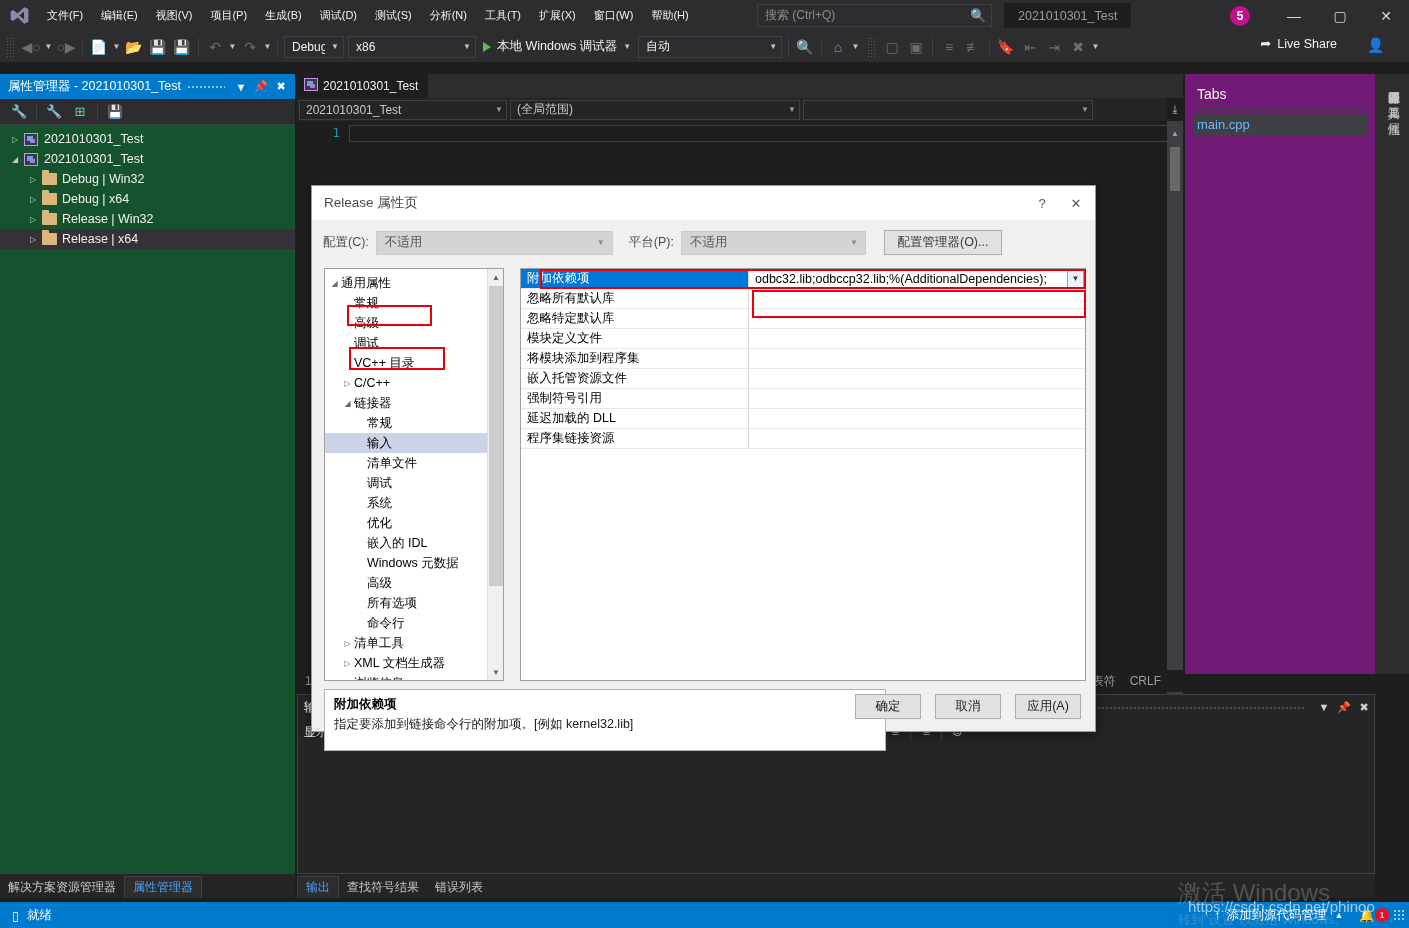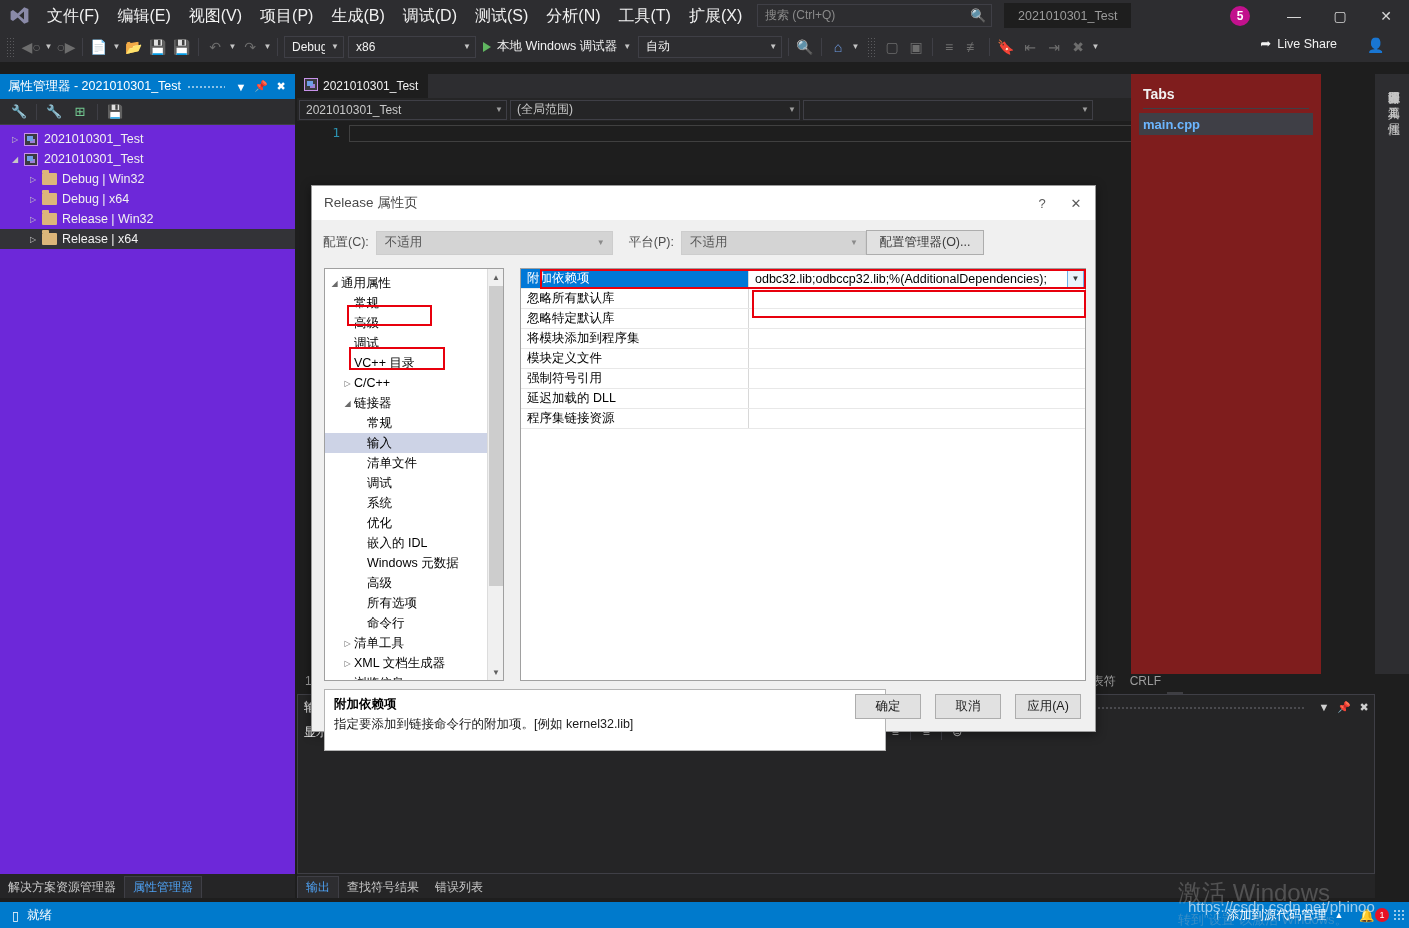--- a/index.html
+++ b/index.html
@@ -20,21 +20,21 @@
     position: absolute; left: 0; top: 0; width: 1409px; height: 31px;
     background: #2d2d30; display: flex; align-items: center;
   }
   .vs-logo {
     width: 38px; height: 31px; display: flex; align-items: center; justify-content: center;
   }
   .vs-logo svg { display:block; }
   .menu { display: flex; align-items: center; height: 31px; }
   .menu-item {
     padding: 0 9px; height: 31px; line-height: 31px; color: #f1f1f1;
-    font-size: 16px; cursor: default; white-space: nowrap;
+    font-size: 11px; cursor: default; white-space: nowrap;
   }
   .search-box {
     position: absolute; left: 757px; top: 4px; width: 235px; height: 23px;
     background: #2d2d30; border: 1px solid #3f3f46; display: flex; align-items: center;
     padding: 0 4px 0 7px;
   }
   .search-box .ph { color: #8a8a8a; font-size: 12px; flex: 1; }
   .search-box .mag { color: #d0d0d0; font-size: 13px; }
   .title-proj {
     position: absolute; left: 1004px; top: 3px; height: 25px;
@@ -72,21 +72,21 @@
   }
   .combo .cv { flex: 1; white-space: nowrap; overflow: hidden; }
   .combo .ca { color: #c5c5c5; font-size: 8px; margin-left: 6px; }
   .run-btn { display: flex; align-items: center; height: 24px; padding: 0 5px; color: #f1f1f1; font-size: 12.5px; }
   .tri { width: 0; height: 0; border-left: 8px solid #60b660; border-top: 5px solid transparent; border-bottom: 5px solid transparent; margin-right: 6px; }
   .live-share { position: absolute; right: 72px; top: 5px; display: flex; align-items: center; color: #f1f1f1; font-size: 12.5px; }
   .ls-ico { margin-right: 6px; font-size: 13px; }
   .fb-ico { position: absolute; right: 24px; top: 6px; color: #d0d0d0; font-size: 14px; }
 
   
-  .leftpanel { position: absolute; left: 0; top: 74px; width: 295px; height: 800px; background: #6d28d9; }
+  .leftpanel { position: absolute; left: 0; top: 74px; width: 295px; height: 800px; background: #14532d; }
   .lp-header {
     height: 25px; background: #007acc; display: flex; align-items: center;
     padding: 0 4px 0 8px; color: #fff; font-size: 12.5px;
   }
   .lp-title { white-space: nowrap; }
   .lp-dots { flex: 1; height: 100%; margin: 0 6px;
     background-image: radial-gradient(rgba(255,255,255,.55) 1px, transparent 1px);
     background-size: 4px 4px; background-position: 0 11px; background-repeat: repeat-x; }
   .lp-hbtn { width: 20px; height: 22px; display:flex; align-items:center; justify-content:center; color:#fff; font-size: 11px;}
   .lp-toolbar { height: 26px; background: #2d2d30; display: flex; align-items: center; padding-left: 6px; border-bottom: 1px solid #3f3f46;}
@@ -119,21 +119,21 @@
   .caret-line { height: 17px; border: 1px solid #404040; margin-right: 4px; }
   .ed-vscroll { position: absolute; right: 0; top: 0; width: 16px; height: 573px; background: #3e3e42; }
   .ed-splitter { position: absolute; right: 0; top: -23px; width: 16px; height: 23px; background: #1e1e1e; color: #d0d0d0; font-size: 11px; display:flex;align-items:center;justify-content:center;}
   .ed-scroll-thumb { position: absolute; right: 3px; top: 26px; width: 10px; height: 44px; background: #686868; }
   .ed-arr-up { position:absolute; right:0; top:4px; width:16px; height:16px; display:flex;align-items:center;justify-content:center; color:#a0a0a0; font-size:8px;}
   .ed-arr-dn { position:absolute; right:0; bottom:4px; width:16px; height:16px; display:flex;align-items:center;justify-content:center; color:#a0a0a0; font-size:8px;}
   .ed-status { position: absolute; left: 297px; top: 670px; width: 886px; height: 22px; background: #1e1e1e; display:flex; align-items:center; color:#9d9d9d; font-size:12px; }
   .ed-status .st { margin-left: 8px; }
 
   
-  .rightpanel { position: absolute; left: 1131px; top: 74px; width: 190px; height: 600px; background: #7f1d1d; font-weight: bold; }
+  .rightpanel { position: absolute; left: 1185px; top: 74px; width: 190px; height: 600px; background: #701a75; }
   .rp-top { height: 6px; }
   .rp-title { color: #f1f1f1; font-size: 14px; padding: 6px 12px 6px 12px; }
   .rp-rule { height: 1px; background: #3f3f46; margin: 0 12px; }
   .rp-item { margin: 4px 8px 0 8px; height: 22px; display: flex; align-items: center; padding-left: 4px; background: #3f3f46; color: #6cb6ff; font-size: 13px;}
   .vtabs { position: absolute; left: 1375px; top: 74px; width: 34px; height: 600px; background: #2d2d30; }
   .vtab { writing-mode: vertical-rl; text-orientation: mixed; color: #c5c5c5; font-size: 12px;
     padding: 8px 0; margin: 0 auto; display: block; width: 20px; text-align: left; }
 
   
   .botpanel { position: absolute; left: 297px; top: 694px; width: 1078px; height: 180px; background: #252526; border: 1px solid #3f3f46; }
@@ -495,21 +495,21 @@
       <span class="lbl">配置(C):</span>
       <div class="msel" style="width:237px">
         <span class="mv">不适用</span>
         <span class="ma">▼</span>
       </div>
       <span class="lbl" style="margin-left:16px">平台(P):</span>
       <div class="msel" style="width:185px">
         <span class="mv">不适用</span>
         <span class="ma">▼</span>
       </div>
-      <div class="mbtn" style="width:118px">配置管理器(O)...</div>
+      <div class="mbtn" style="margin-left:18px;width:118px">配置管理器(O)...</div>
     </div>
 
     <div class="tree-pane">
       <div class="dtree" id="dlg-tree">
           <div class="dnode">
             <span class="dtar" style="margin-left: 3px;">◢</span>
             <span class="dlbl">通用属性</span>
           </div>
           <div class="dnode">
             <span class="dtar" style="margin-left: 16px;"></span>
@@ -611,27 +611,33 @@
           <div class="grow">
             <div class="gname">忽略所有默认库</div>
           </div>
           <div class="grow">
             <div class="gname">忽略特定默认库</div>
             <div class="gval">
               <span class="vtext"></span>
             </div>
           </div>
           <div class="grow">
+            <div class="gname">模块定义文件</div>
+            <div class="gval">
+              <span class="vtext"></span>
+            </div>
+          </div>
+          <div class="grow">
             <div class="gname">将模块添加到程序集</div>
             <div class="gval">
               <span class="vtext"></span>
             </div>
           </div>
           <div class="grow">
-            <div class="gname">模块定义文件</div>
+            <div class="gname">嵌入托管资源文件</div>
             <div class="gval">
               <span class="vtext"></span>
             </div>
           </div>
           <div class="grow">
             <div class="gname">强制符号引用</div>
             <div class="gval">
               <span class="vtext"></span>
             </div>
           </div>

